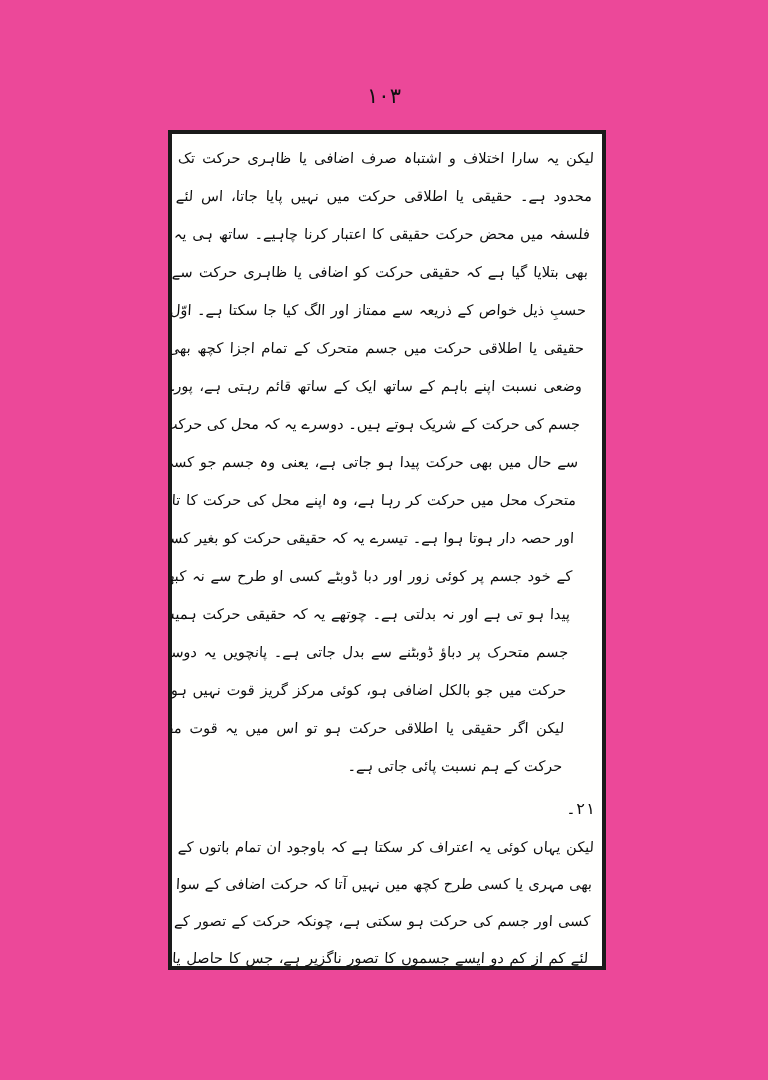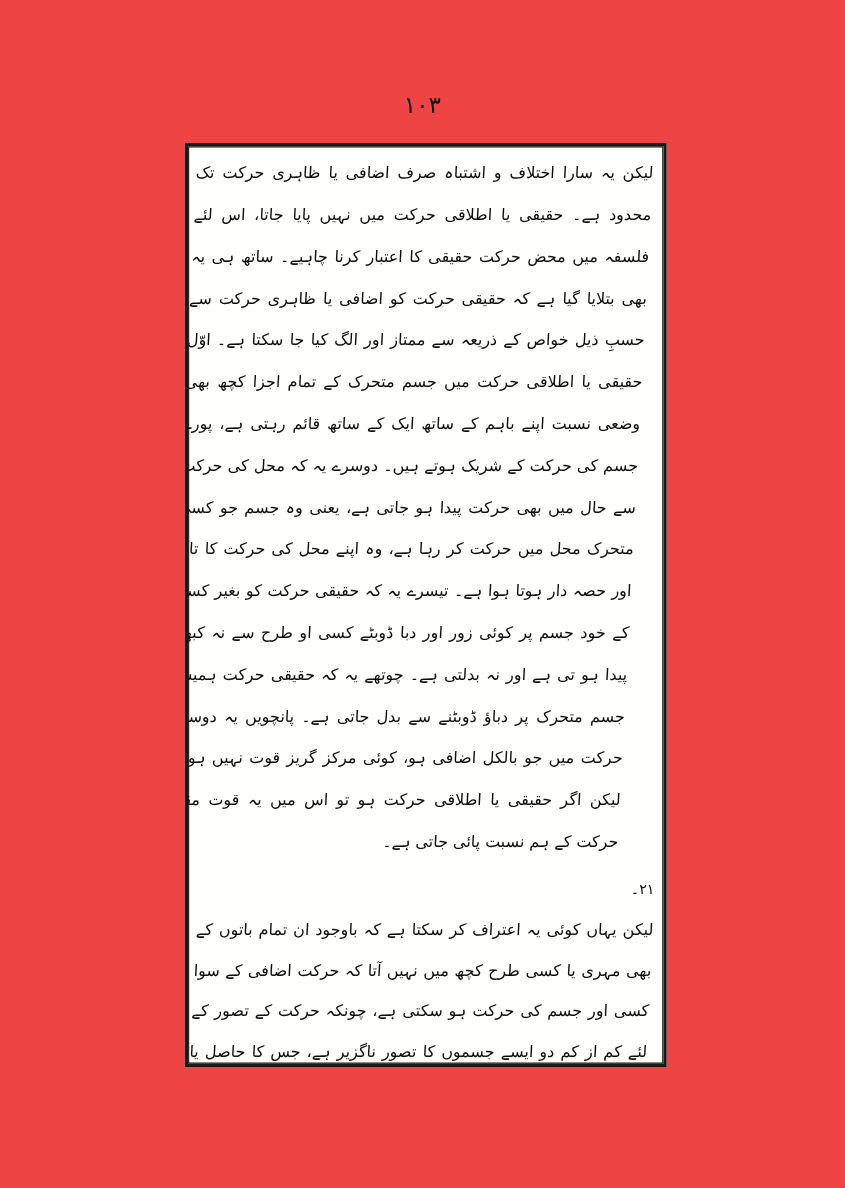--- a/index.html
+++ b/index.html
@@ -11,21 +11,21 @@
     width: 768px;
     height: 1080px;
     font-family: "DejaVu Sans", sans-serif;
     overflow: hidden;
   }
 
   .page {
     position: relative;
     width: 768px;
     height: 1080px;
-    background: #ef4444;
+    background: #ec4899;
   }
 
   
   .page-number {
     position: absolute;
     top: 84px;
     left: 0;
     width: 768px;
     text-align: center;
     font-family: "DejaVu Sans", sans-serif;
@@ -73,22 +73,23 @@
     line-height: 38px;
     letter-spacing: -0.2px;
   }
 
   .body-main.second {
     font-size: 14.5px;
     line-height: 37px;
   }
 
   .marker {
-    font-size: 13px;
+    font-size: 16px;
     padding-left: 3px;
+    font-family: Liberation Mono, monospace;
   }
 
   
   .ink {
     transform: skewX(-3deg);
     transform-origin: right top;
     display: block;
   }
 
   .sp-small { display:block; height: 6px; }

